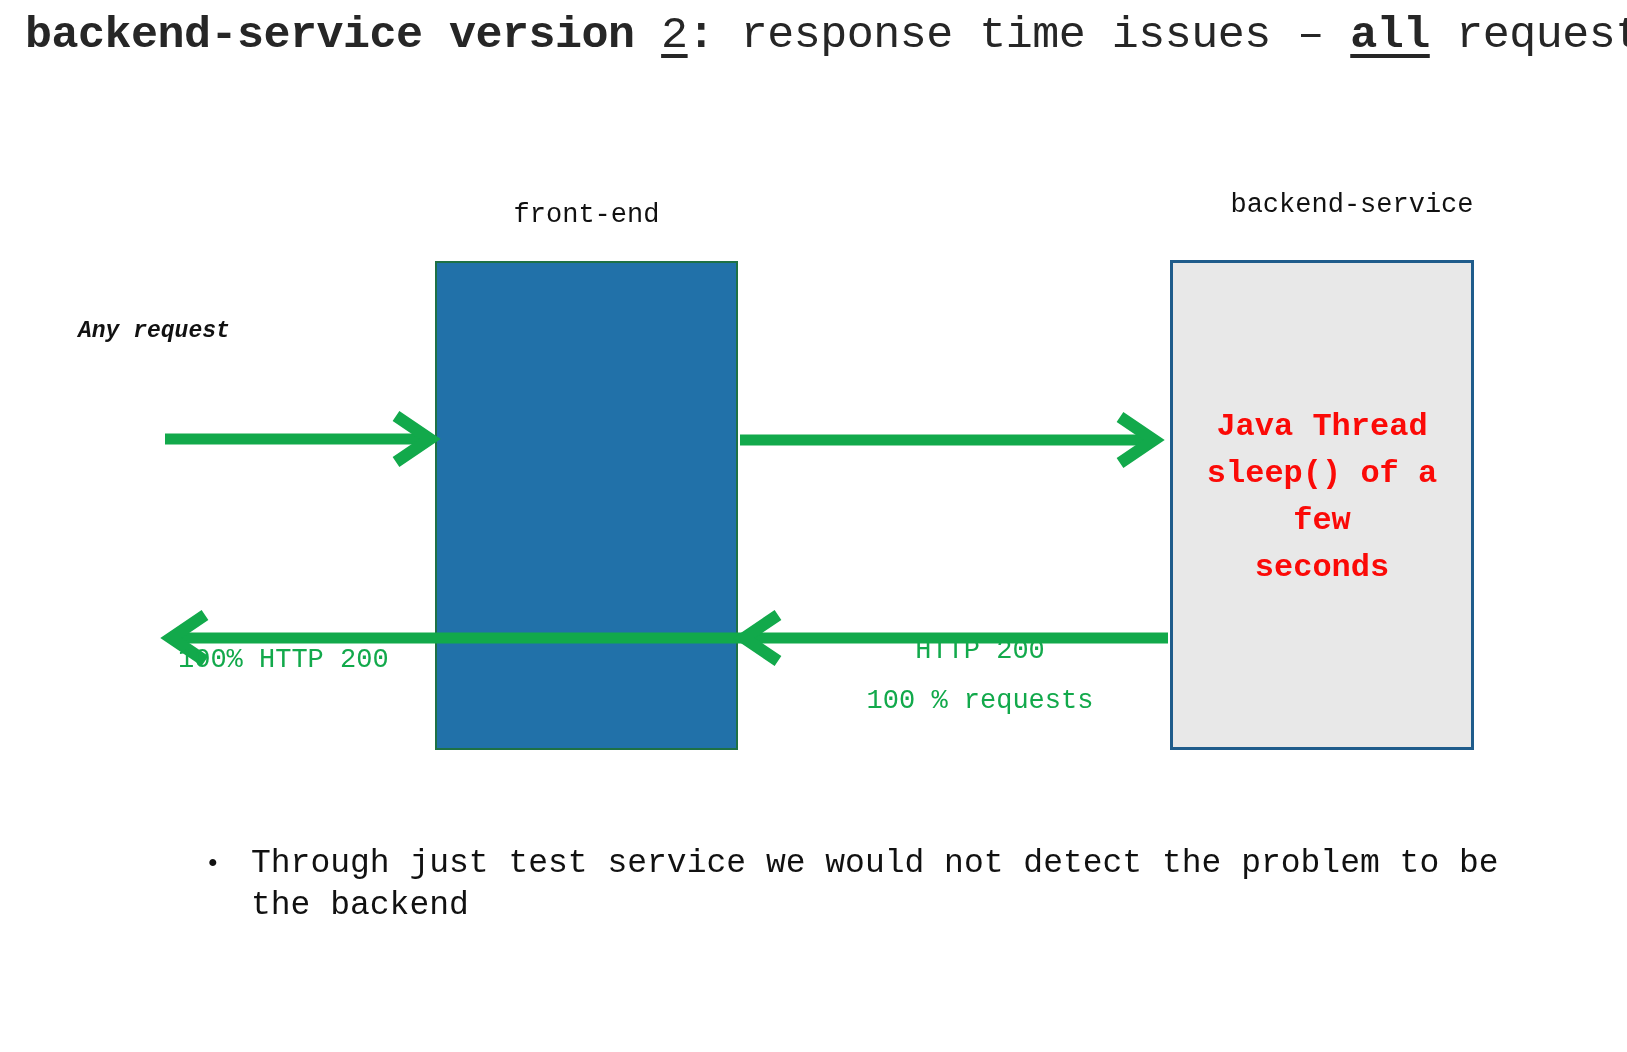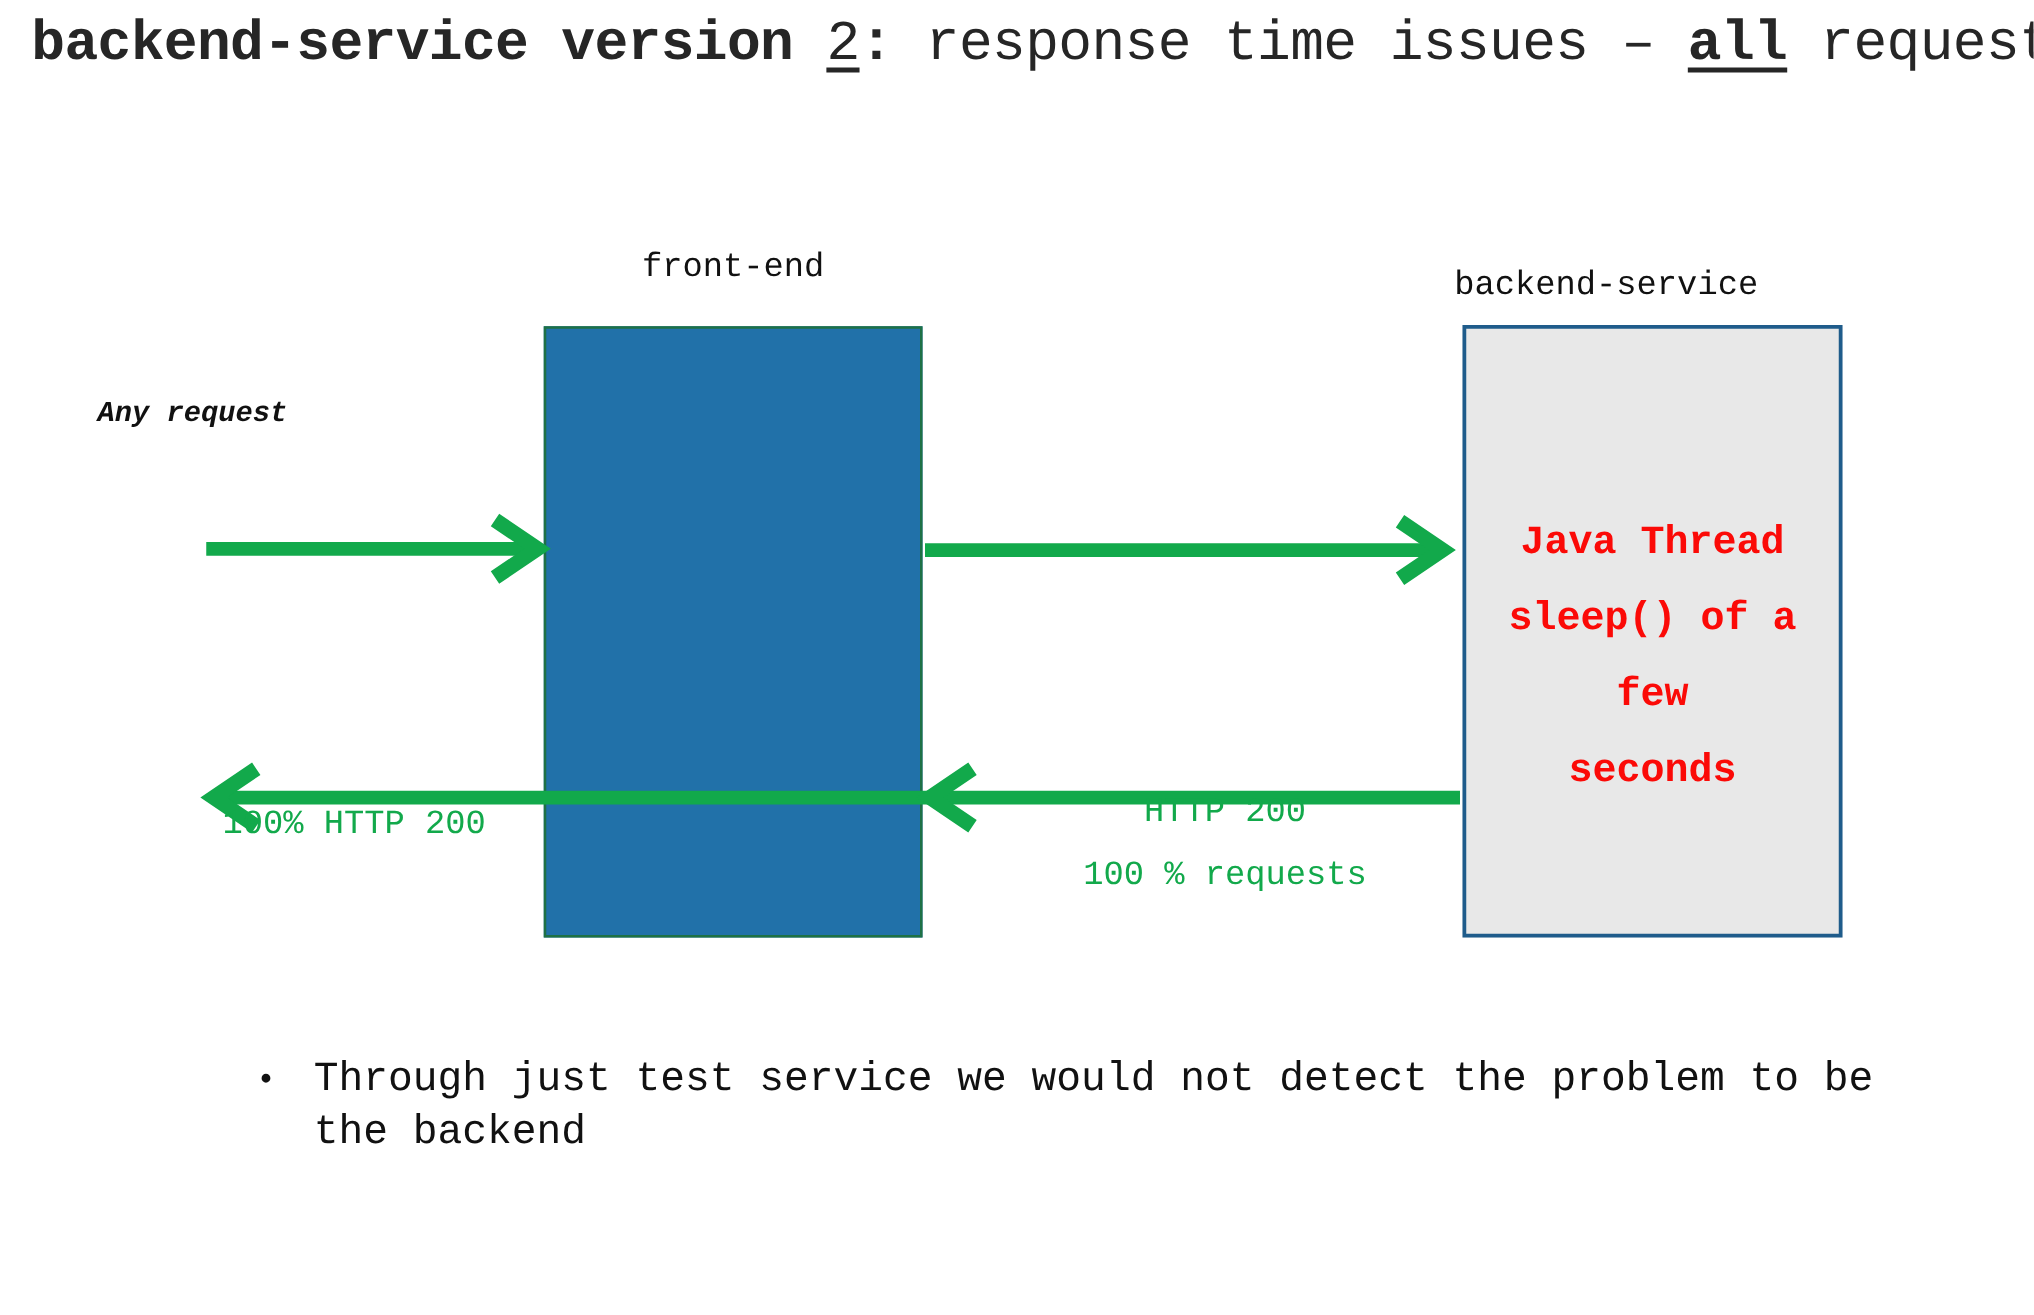--- a/index.html
+++ b/index.html
@@ -25,21 +25,21 @@
     background:var(--frontend-fill); border:2px solid var(--frontend-border);
     box-sizing:border-box;
   }
   .backend-box {
     position:absolute; left:1170px; top:260px; width:304px; height:490px;
     background:var(--backend-fill); border:3px solid var(--backend-border);
     box-sizing:border-box;
   }
   .backend-note {
     position:absolute; left:0; right:0; top:140px;
-    text-align:center; font-size:32px; font-weight:bold; line-height:61px;
+    text-align:center; font-size:32px; font-weight:bold; line-height:47px;
     color:var(--note-red); white-space:pre-line;
   }
   .any-request {
     position:absolute; left:78px; top:318px;
     font-size:23px; font-weight:bold; font-style:italic; color:#111;
   }
   .green-label { color:var(--green); font-size:27px; position:absolute; }
   .label-left { left:178px; top:645px; white-space:nowrap; }
   .label-mid { left:790px; top:626px; width:380px; text-align:center; line-height:50px; white-space:pre-line; }
   .arrows { position:absolute; left:0; top:0; pointer-events:none; }
@@ -59,21 +59,21 @@
 <body>
 
 <div class="slide">
 
   <div class="title">
     <span class="b">backend-service version </span><span class="u">2</span><span class="b">:</span><span> response time issues – </span><span class="b u">all</span><span> requests</span>
   </div>
 
   <div class="box-label" style="left:435px; top:200px; width:303px;">front-end</div>
 
-  <div class="box-label" style="left:1133px; top:190px; width:304px;margin-top:24px;">backend-service</div>
+  <div class="box-label" style="left:1200px; top:190px; width:304px;">backend-service</div>
 
   <div class="frontend-box"></div>
 
   <div class="backend-box">
     <div class="backend-note">Java Thread
 sleep() of a
 few
 seconds</div>
   </div>
 

